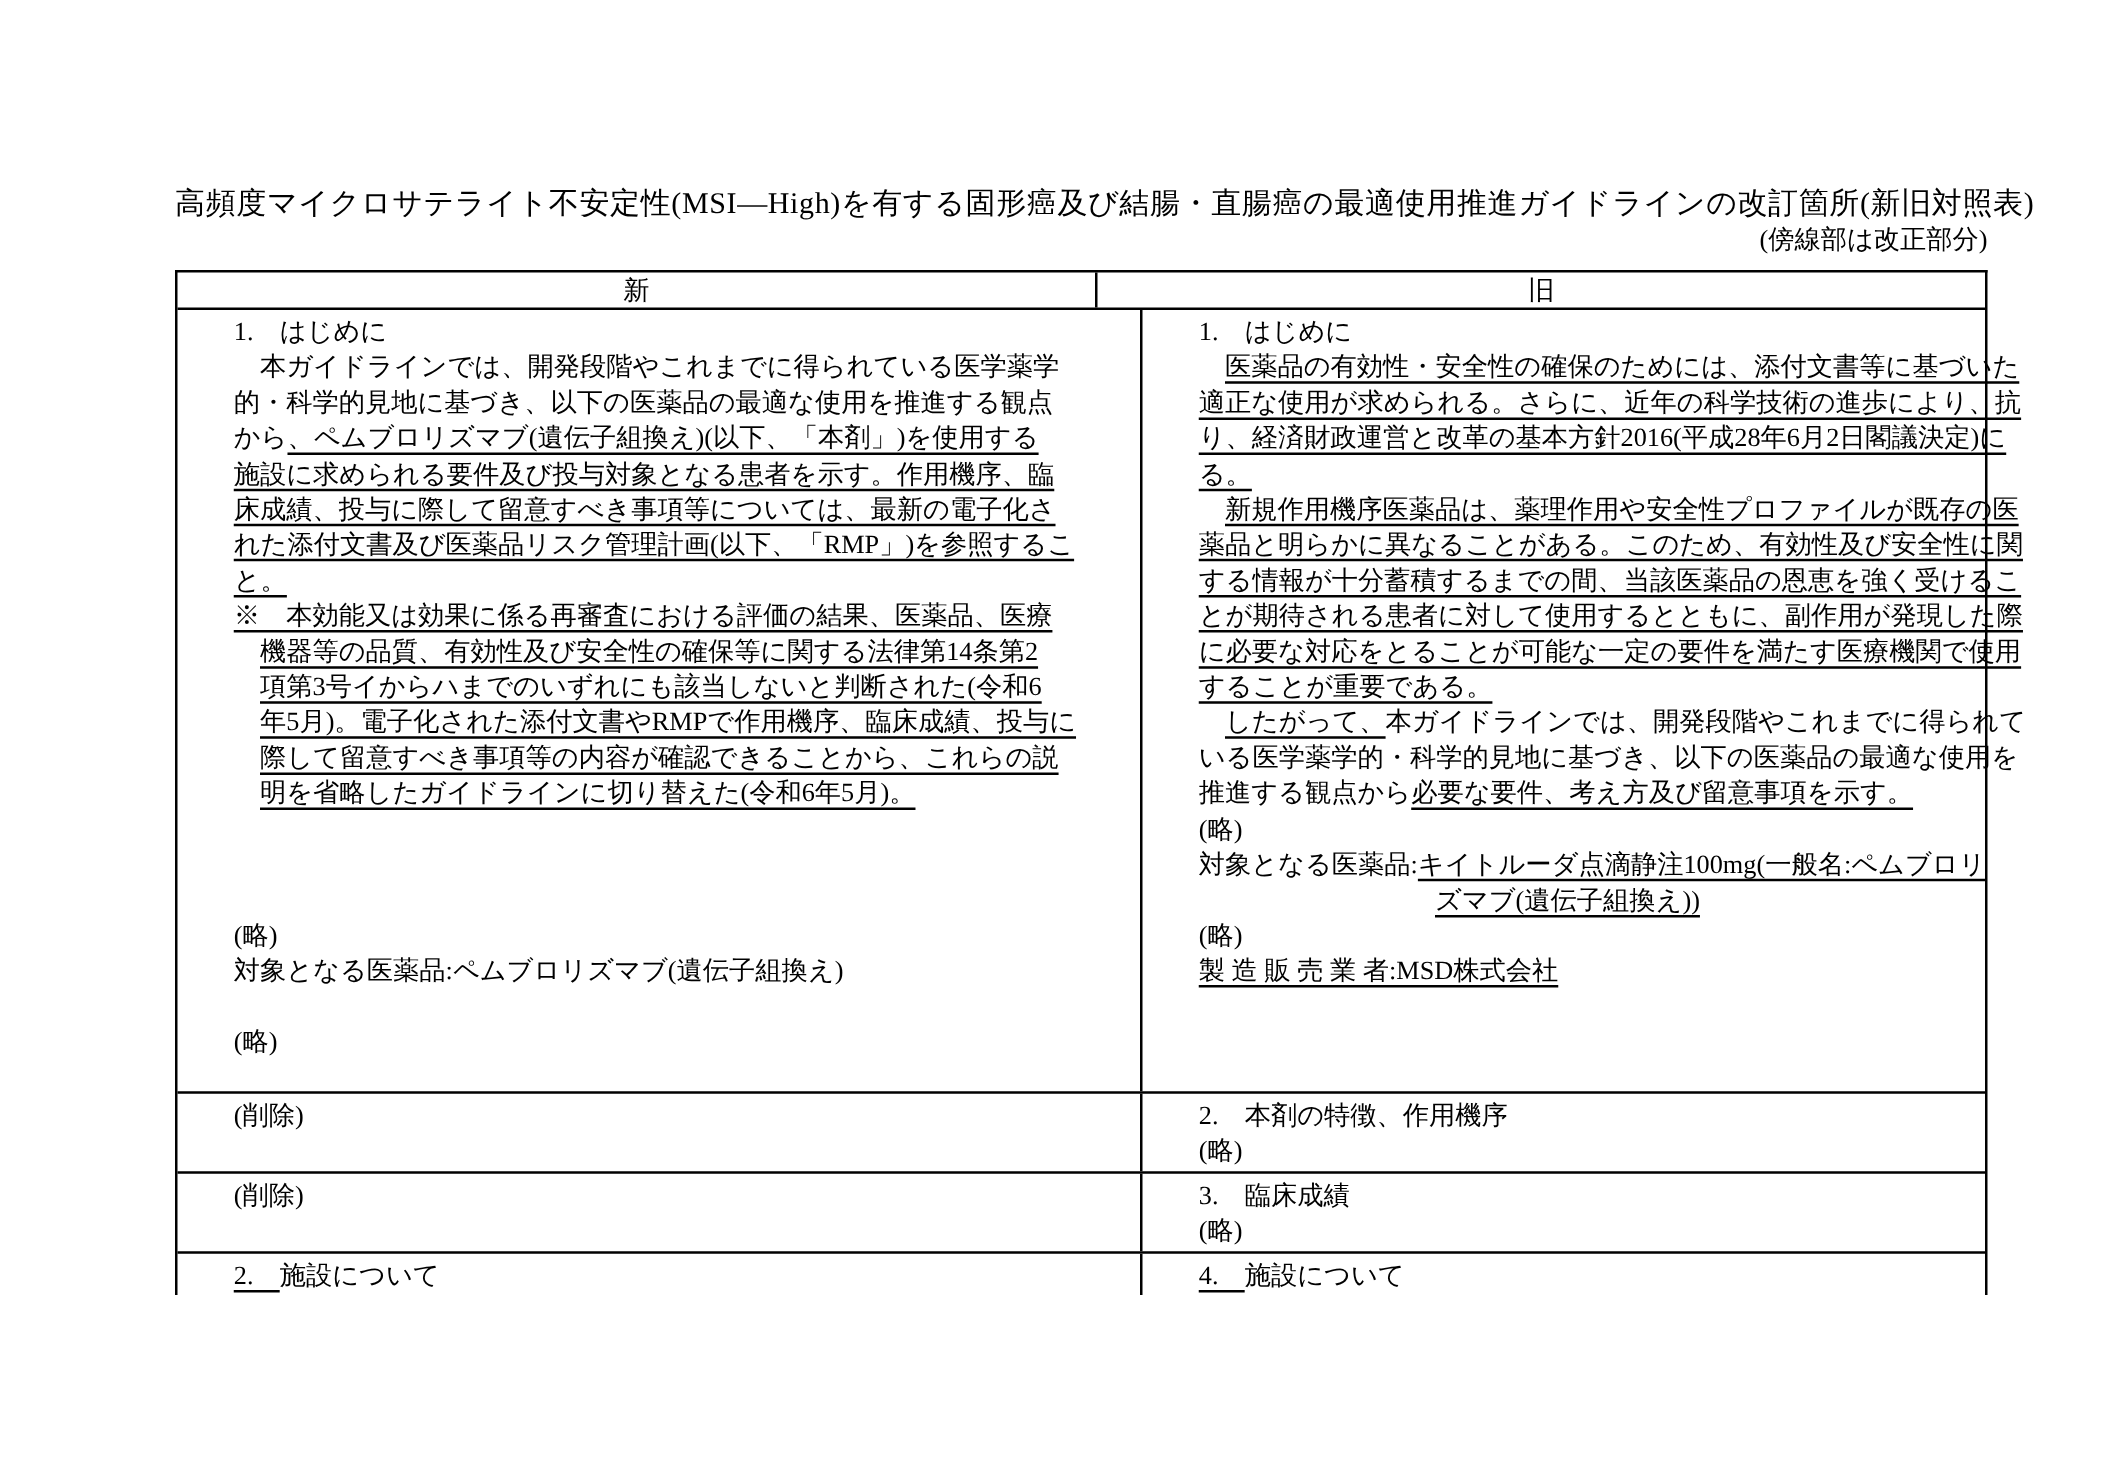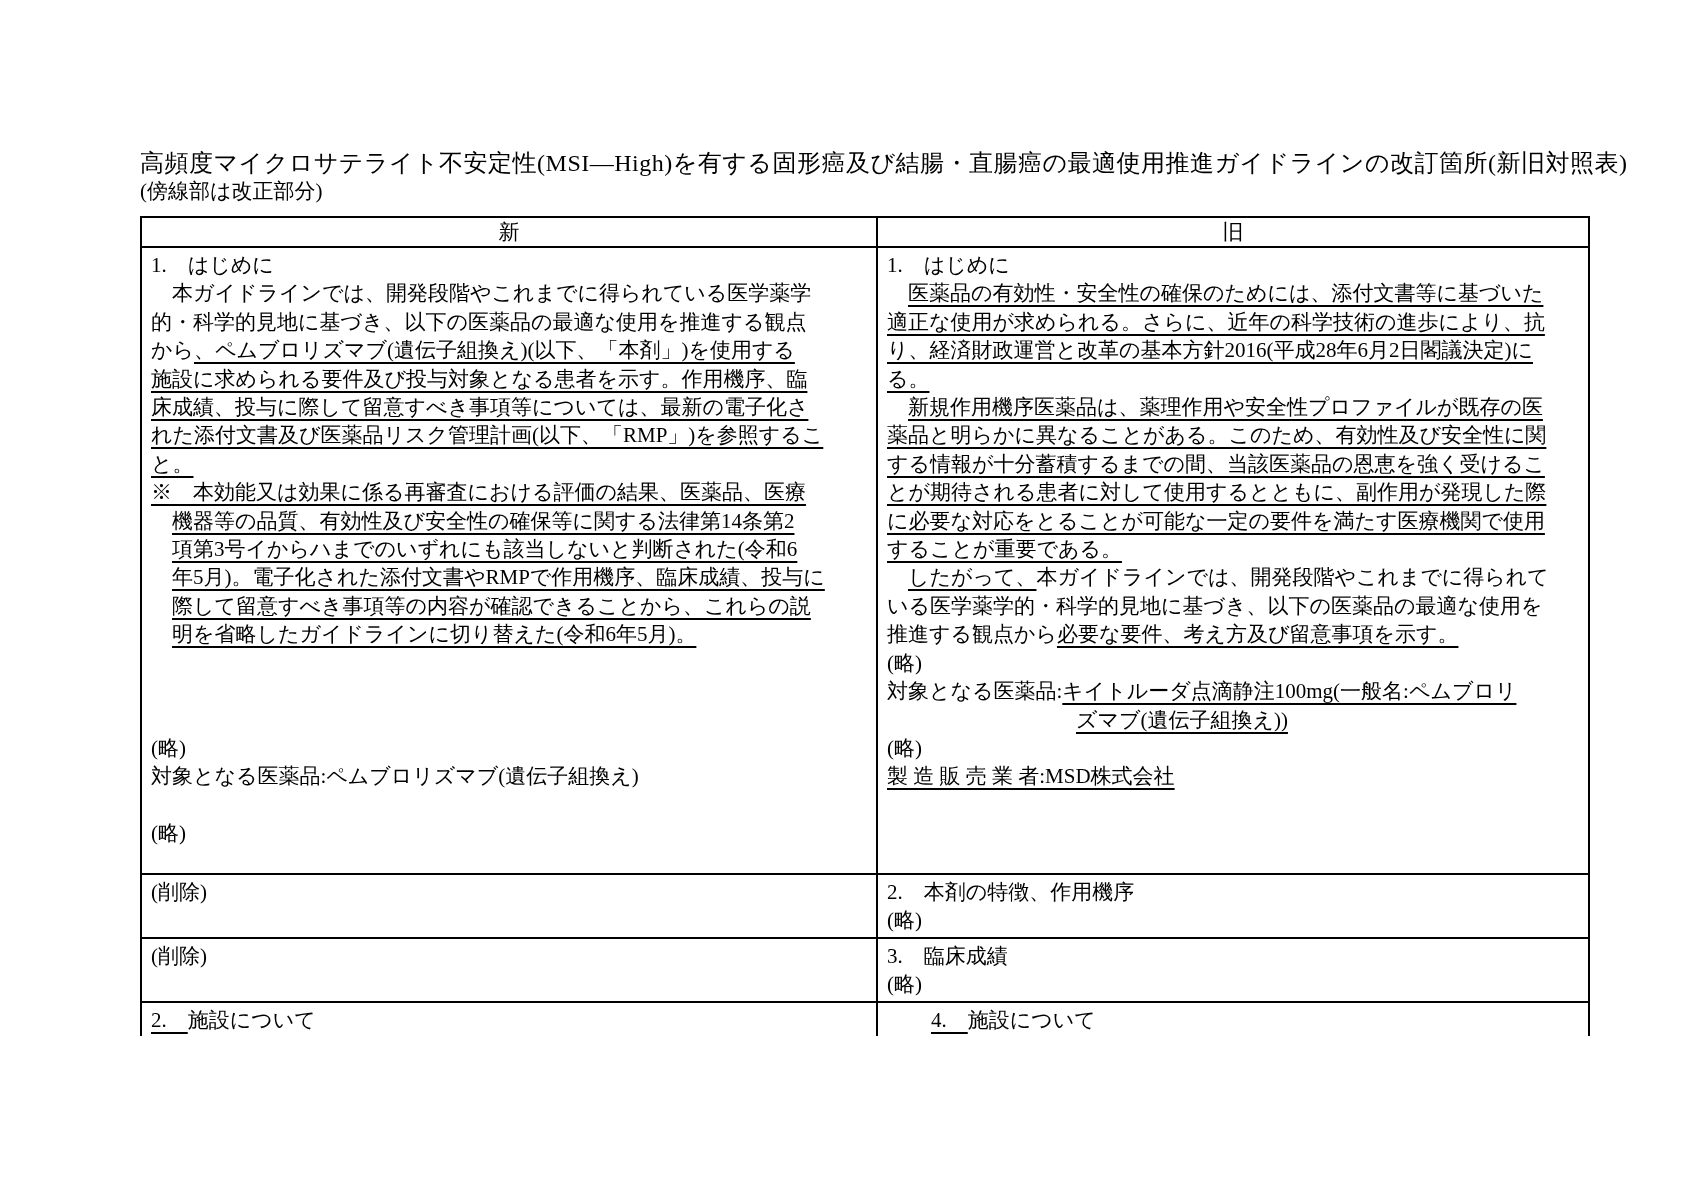--- a/index.html
+++ b/index.html
@@ -9,30 +9,30 @@
     color:#000;
     -webkit-font-smoothing:none;
   }
   .page{position:relative;width:1695px;height:1181px;background:#fff;overflow:hidden;}
   .content{position:absolute;left:140px;top:150px;width:1450px;}
   .doc-title{
     text-align:center;font-size:24px;line-height:26px;
     letter-spacing:0.5px;white-space:nowrap;
   }
   .doc-note{
-    font-size:21px;line-height:26px;margin-top:2px;
+    text-align:right;font-size:21px;line-height:26px;margin-top:2px;
   }
   .doc-table{
     margin-top:12px;
     border:2px solid #000;border-bottom:none;
     width:1446px;
   }
   .trow{display:flex;border-bottom:2px solid #000;}
-  .trow.cut{border-bottom:none;height:33px;overflow:hidden;gap:44px;}
-  .cell{box-sizing:border-box;font-size:21px;line-height:28.4px;padding:3px 9px 2px 9px;}
+  .trow.cut{border-bottom:none;height:33px;overflow:hidden;}
+  .cell{box-sizing:border-box;font-size:21px;line-height:28.4px;padding:3px 9px 2px 9px;margin-left:36px;}
   .cell.cl{width:736px;border-right:2px solid #000;flex:none;}
   .cell.cr{flex:1;}
   .hcell{box-sizing:border-box;text-align:center;font-size:21px;line-height:26px;padding:1px 0;}
   .hcell.cl{width:736px;border-right:2px solid #000;flex:none;}
   .hcell.cr{flex:1;}
   .r1 .cell{min-height:625px;}
   .r2 .cell{min-height:56px;}
   .r3 .cell{min-height:55px;}
   .line{white-space:pre;min-height:28.4px;}
   .u{

